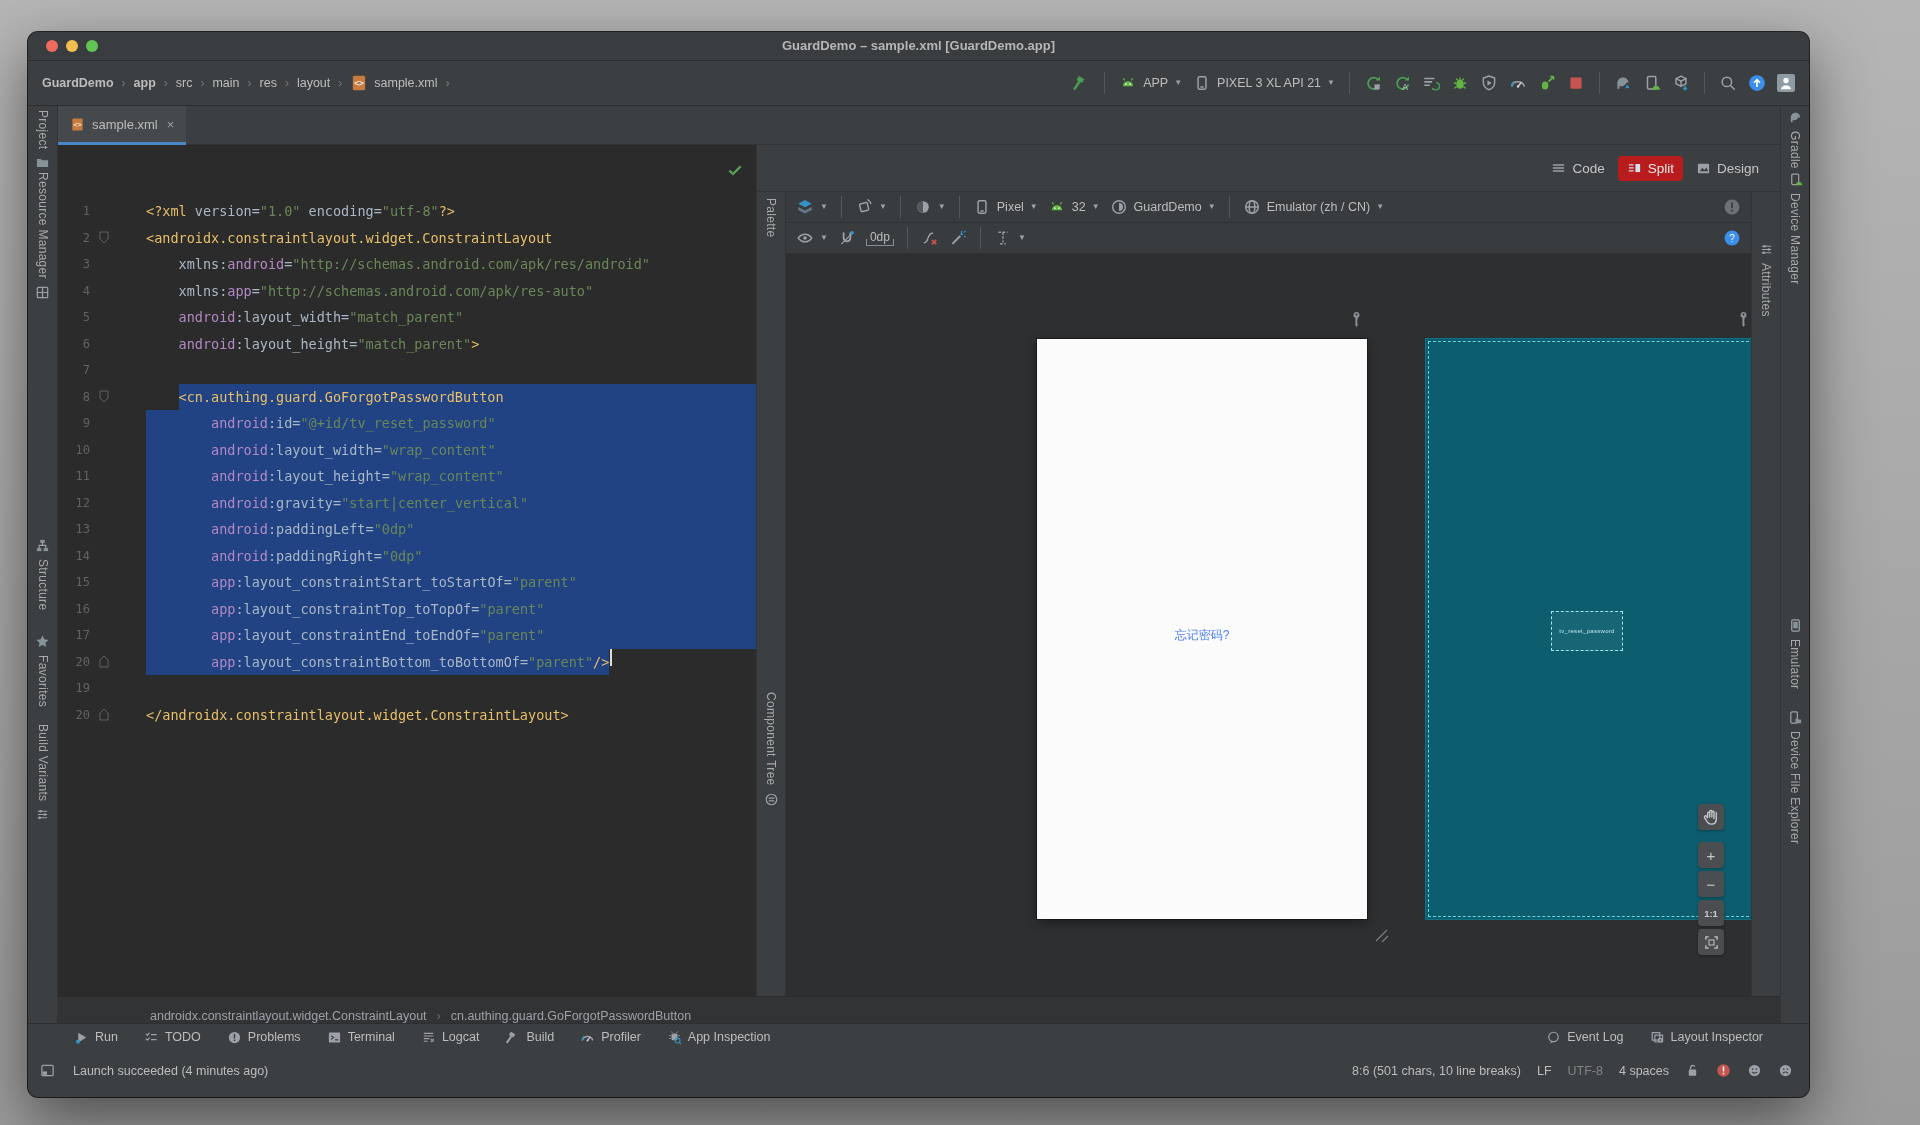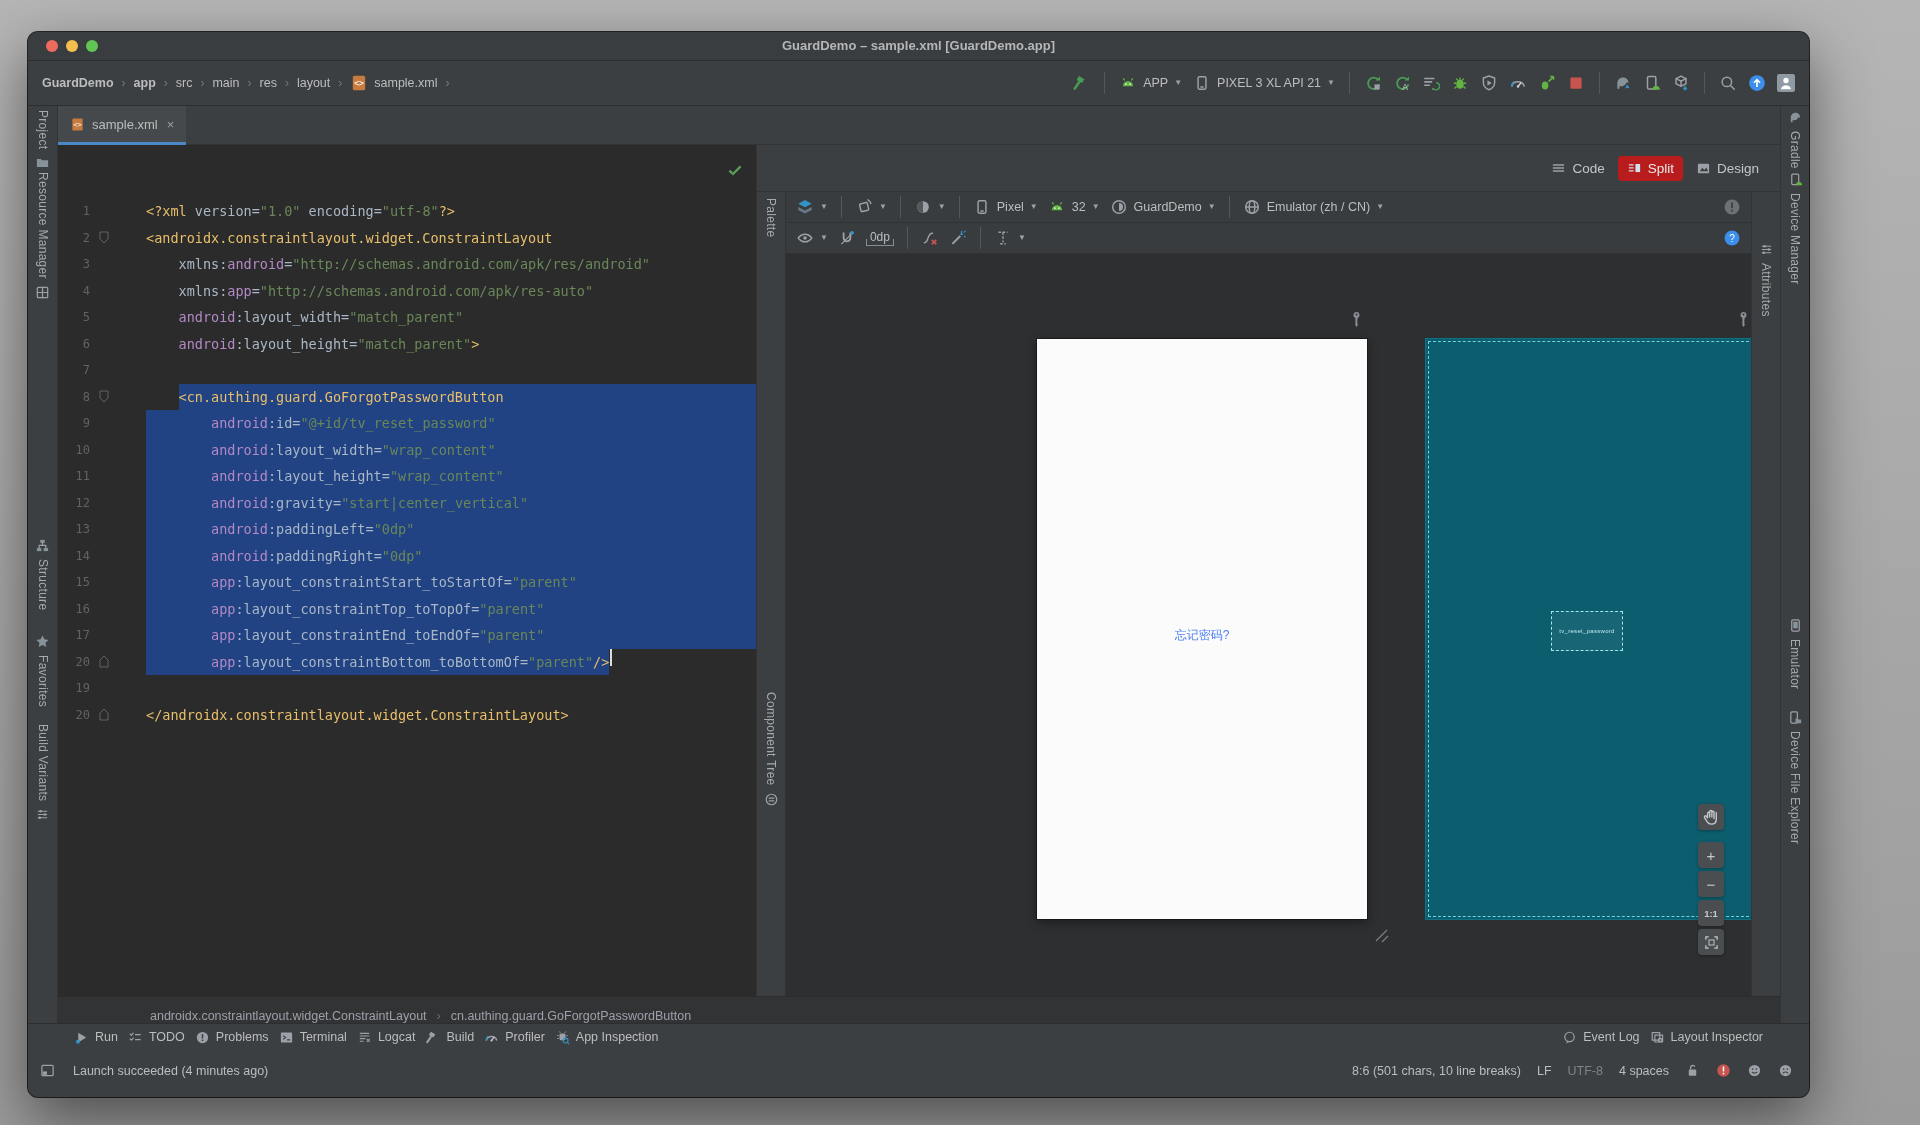--- a/index.html
+++ b/index.html
@@ -82,21 +82,21 @@
   .zgroup .zb{position:static;width:26px;height:26px;background:#4B4E50;border-radius:4px;display:flex;
               align-items:center;justify-content:center;color:#c8cacc;font-size:15px;box-shadow:0 1px 3px rgba(0,0,0,.3)}
   .zb.oo{font-size:9.5px;font-weight:bold}
   .resize{position:absolute;left:586px;top:672px}
   
   .xcrumb{height:26px;flex:none;background:#313335;border-top:1px solid #2a2c2e;display:flex;
           align-items:flex-end;gap:10px;padding-left:92px;color:#9da0a8;font-size:12.5px}
   .xcrumb .csep{color:#6e7173}
   
   .twbar{height:26px;flex:none;background:#3C3F41;border-top:1px solid #2c2e30;display:flex;
-         align-items:center;gap:10px;padding:0 46px;color:#bbbdbf;font-size:12.5px}
+         align-items:center;gap:26px;padding:0 46px;color:#bbbdbf;font-size:12.5px}
   .twitem{display:inline-flex;align-items:center;gap:6px;white-space:nowrap}
   .twbar .sp{flex:1}
   
   .status{height:41px;flex:none;background:#3C3F41;display:flex;align-items:center;padding:0 16px 6px 12px;
           color:#bbbdbf;font-size:12.5px;gap:18px}
   .status .sp{flex:1}
   .sright{display:flex;align-items:center;gap:16px}
   .dim{color:#808385}
 </style>
 </head>

